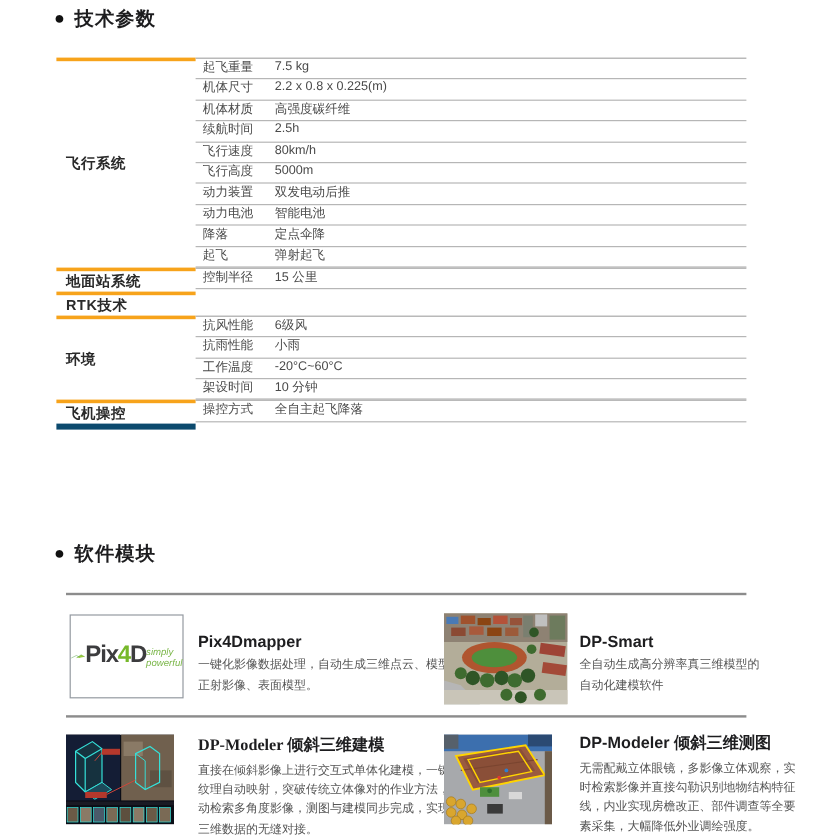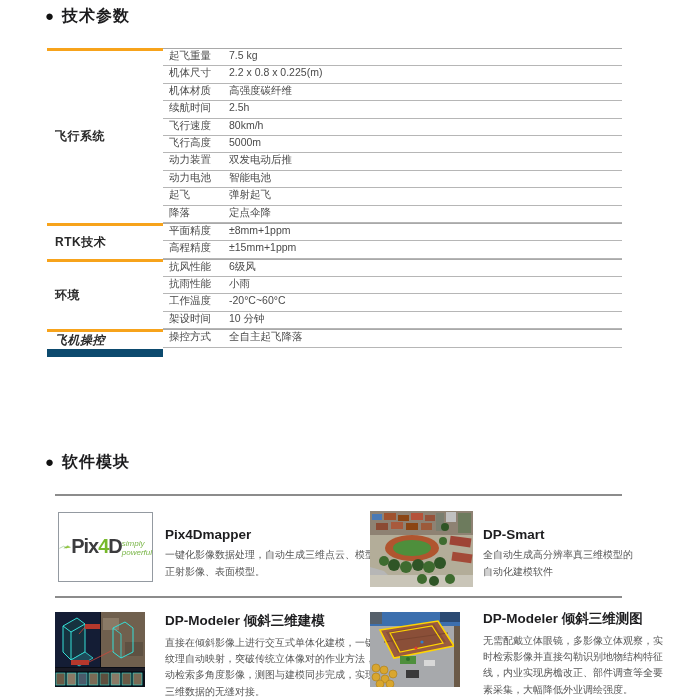--- a/index.html
+++ b/index.html
@@ -13,21 +13,21 @@
     font-size:16px;color:#1c1c1e;letter-spacing:1px;}
   .bullet{font-size:15px;line-height:1;color:#111;transform:translateY(-1px);}
   
   .spec-table{left:47px;top:48px;width:575px;}
   .spec-group{display:flex;}
   .spec-group .cat{
     width:116px;box-sizing:border-box;border-top:3px solid #F7A31B;
     display:flex;align-items:center;font-weight:bold;font-size:12px;color:#2a2a2a;
     padding-left:8px;letter-spacing:0.5px;
   }
-  .spec-group.last .cat{border-bottom:8px solid #0c4a6e;font-style:italic;}
+  .spec-group.last .cat{border-bottom:5px solid #0c4a6e;}
   .spec-group .rows{flex:1;border-top:1px solid #a9a9a9;}
   .spec-row{display:flex;align-items:flex-start;height:17.4px;box-sizing:border-box;
     border-bottom:1px solid #b6b6b6;padding-left:6px;}
   .spec-row .param{width:60px;font-size:10.5px;color:#4a4a4a;flex:none;}
   .spec-row .value{font-size:10.5px;color:#4a4a4a;white-space:nowrap;}
   
   .separator{height:2px;background:#8c8c8c;}
   .module-title{font-size:13.5px;font-weight:bold;color:#1d1d1f;}
   .module-desc{font-size:10px;color:#565656;line-height:1.68;margin-top:5px;}
   .pix4d-box{width:95px;height:70px;box-sizing:border-box;border:1px solid #949aa1;
@@ -75,43 +75,42 @@
         </div>
         <div class="spec-row">
           <span class="param">动力装置</span>
           <span class="value">双发电动后推</span>
         </div>
         <div class="spec-row">
           <span class="param">动力电池</span>
           <span class="value">智能电池</span>
         </div>
         <div class="spec-row">
+          <span class="param">降落</span>
+          <span class="value">定点伞降</span>
+        </div>
+        <div class="spec-row">
           <span class="param">起飞</span>
           <span class="value">弹射起飞</span>
         </div>
-        <div class="spec-row">
-          <span class="param">降落</span>
-          <span class="value">定点伞降</span>
-        </div>
-      </div>
-    </div>
-    <div class="spec-group">
+      </div>
+    </div>
+    <div class="spec-group">
+    </div>
+    <div class="spec-group">
+      <div class="cat">地面站系统</div>
+      <div class="rows">
+        <div class="spec-row">
+          <span class="param">控制半径</span>
+          <span class="value">15 公里</span>
+        </div>
+      </div>
     </div>
     <div class="spec-group">
       <div class="cat">RTK技术</div>
-      <div class="rows">
-        <div class="spec-row">
-          <span class="param">平面精度</span>
-          <span class="value">±8mm+1ppm</span>
-        </div>
-        <div class="spec-row">
-          <span class="param">高程精度</span>
-          <span class="value">±15mm+1ppm</span>
-        </div>
-      </div>
     </div>
     <div class="spec-group">
       <div class="cat">环境</div>
       <div class="rows">
         <div class="spec-row">
           <span class="param">抗风性能</span>
           <span class="value">6级风</span>
         </div>
         <div class="spec-row">
           <span class="param">抗雨性能</span>
@@ -225,21 +224,21 @@
     <rect x="12" y="61" width="9" height="12" fill="#8a7a66"></rect>
     <rect x="23" y="61" width="9" height="12" fill="#4a5a6a"></rect>
     <rect x="34" y="61" width="9" height="12" fill="#7a6a55"></rect>
     <rect x="45" y="61" width="9" height="12" fill="#5d4f3e"></rect>
     <rect x="56" y="61" width="9" height="12" fill="#8a7a66"></rect>
     <rect x="67" y="61" width="9" height="12" fill="#6a5a46"></rect>
     <rect x="78" y="61" width="9" height="12" fill="#7a6a55"></rect>
   </g>
 </svg>
 
-<div class="abs" style="left:165px;top:612px;width:240px;">
+<div class="abs" style="left:165px;top:612px;width:240px;font-family:Liberation Serif, serif;">
   <div class="module-title">DP-Modeler 倾斜三维建模</div>
   <div class="module-desc" style="width:224px;line-height:1.62;">直接在倾斜影像上进行交互式单体化建模，一键式纹理自动映射，突破传统立体像对的作业方法，自动检索多角度影像，测图与建模同步完成，实现二三维数据的无缝对接。</div>
 </div>
 
 <svg class="abs thumb" style="left:370px;top:612px;" width="90" height="75" viewBox="0 0 90 75">
   <rect width="90" height="75" fill="#a7a9ac"></rect>
   <rect x="0" y="0" width="90" height="14" fill="#3c6fae"></rect>
   <rect x="70" y="0" width="20" height="10" fill="#2b4a73"></rect>
   <rect x="0" y="0" width="12" height="12" fill="#56606b"></rect>
   <polygon points="10,18 68,9 84,34 24,46" fill="#9a5b40"></polygon>

